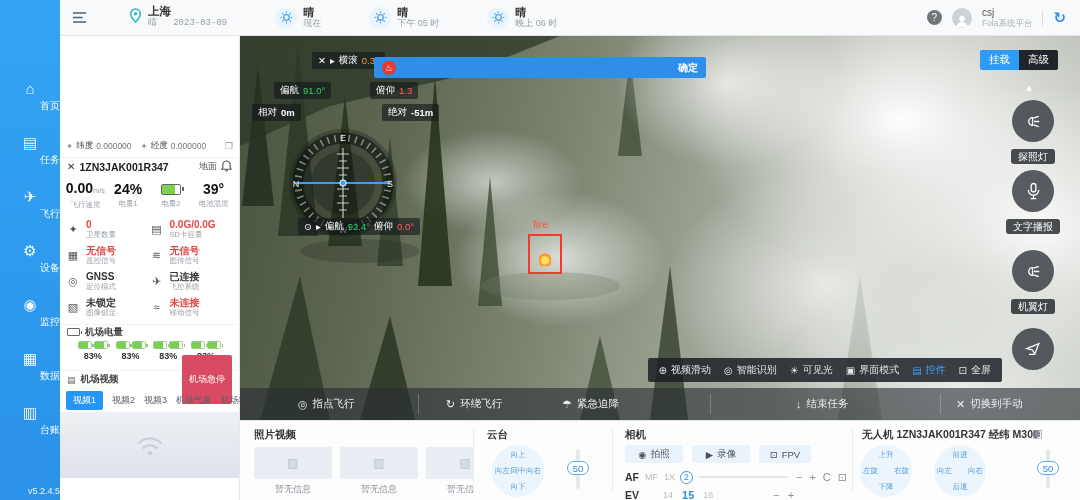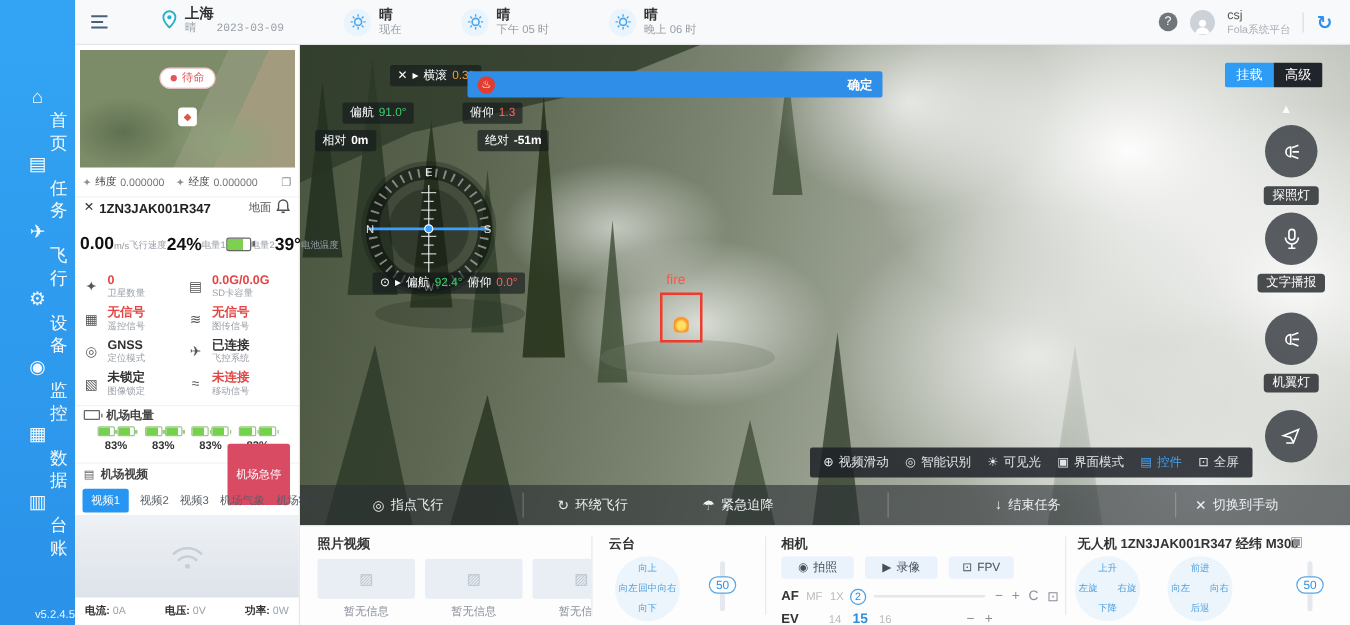--- a/index.html
+++ b/index.html
@@ -8,21 +8,21 @@
          font-family:"Liberation Sans","DejaVu Sans",sans-serif;color:#333;}
   
   .sidebar{position:absolute;left:0;top:0;width:60px;height:500px;
            background:linear-gradient(180deg,#33a4f3,#2a92e9);color:#fff;z-index:5;}
   .logo{height:36px;display:flex;align-items:center;justify-content:center;
         font-weight:bold;font-style:italic;font-size:14px;letter-spacing:.5px;background:#3dadf7;}
   .nav{position:absolute;top:70px;left:0;right:0;}
   .nav-item{height:54px;display:flex;flex-direction:column;align-items:center;justify-content:center;
             gap:3px;cursor:pointer;opacity:.95;}
   .nav-item .ni{font-size:15px;line-height:15px;}
-  .nav-item .nl{font-size:14px;margin-left:40px;}
+  .nav-item .nl{font-size:10px;margin-left:40px;}
   .version{position:absolute;bottom:4px;width:100%;text-align:right;font-size:9px;opacity:.9;}
   
   .topbar{position:absolute;left:60px;top:0;right:0;height:36px;background:#f8f9fb;
           border-bottom:1px solid #e5e7eb;display:flex;align-items:center;z-index:4;}
   .tb-menu{margin-left:12px;display:flex;align-items:center;}
   .loc{display:flex;align-items:center;gap:6px;margin-left:42px;font-family:Liberation Mono, monospace;}
   .loc-city{font-size:11.5px;font-weight:bold;color:#333;line-height:12px;}
   .loc-sub{font-size:9px;color:#9aa0a8;line-height:11px;}
   .wgroup{display:flex;align-items:center;gap:6px;margin-left:48px;}
   .suncircle{width:22px;height:22px;border-radius:50%;background:#eaf4fd;display:flex;align-items:center;justify-content:center;}
@@ -52,21 +52,21 @@
            border-radius:3px;display:flex;align-items:center;justify-content:center;font-size:8px;color:#d54;}
   .coords{position:absolute;left:0;right:0;top:101px;height:18px;display:flex;align-items:center;
           font-size:8.5px;color:#444;padding:0 6px;gap:3px;}
   .coords .cv{color:#777;}
   .copyic{margin-left:auto;color:#8a9099;font-size:9px;cursor:pointer;}
   .dhead{position:absolute;left:0;right:0;top:121px;height:18px;display:flex;align-items:center;padding:0 7px;gap:4px;
          border-top:1px solid #f2f3f6;}
   .did{font-size:10.5px;font-weight:bold;color:#222;}
   .dmode{margin-left:auto;font-size:9px;color:#555;cursor:pointer;}
   .statrow{position:absolute;left:0;right:0;top:141px;height:36px;display:flex;padding:0 4px;}
-  .stat{flex:1;display:flex;flex-direction:row;align-items:center;justify-content:center;}
+  .stat{flex:1;display:flex;flex-direction:column;align-items:center;justify-content:center;}
   .stat .sv{font-size:14px;font-weight:bold;color:#111;line-height:15px;}
   .stat .su{font-size:7.5px;color:#999;font-weight:normal;}
   .stat .sl{font-size:7.5px;color:#9aa0a8;margin-top:2px;white-space:nowrap;}
   .batt2{width:20px;height:11px;border:1.5px solid #666;border-radius:2px;position:relative;margin:2px 0;
          background:linear-gradient(90deg,#7ed14f 0 70%,#fff 70%);}
   .batt2::after{content:"";position:absolute;right:-4px;top:2px;width:2px;height:4px;background:#666;}
   .sgrid{position:absolute;left:0;right:0;top:180px;height:104px;display:grid;
          grid-template-columns:1fr 1fr;grid-auto-rows:26px;padding:0 6px;}
   .scell{display:flex;align-items:center;gap:6px;}
   .scell .si{width:14px;text-align:center;color:#555;font-size:11px;}
@@ -277,24 +277,20 @@
       <div>
         <div class="uname">csj</div>
         <div class="uorg">Fola系统平台</div>
       </div>
       <span class="tb-div"></span>
       <span class="swirl">↻</span>
     </div>
   </header>
 
   <section class="lpanel">
-    <div class="map">
-      <div class="standby">待命</div>
-      <div class="mapmark">◆</div>
-    </div>
     <div class="coords">
       <span style="color:#8a9099">✦</span>
       <span>纬度</span>
       <span class="cv">0.000000</span>
       <span style="color:#8a9099;margin-left:6px">✦</span>
       <span>经度</span>
       <span class="cv">0.000000</span>
       <span class="copyic">❐</span>
     </div>
     <div class="dhead">
@@ -429,28 +425,20 @@
       <span class="vtab">视频3</span>
       <span class="vtab">机场气象</span>
       <span class="vtab">机场状态</span>
     </div>
     <div class="lvideo">
       <svg width="34" height="26" viewBox="0 0 34 26">
         <path class="wifiarc" d="M10 16a10 10 0 0 1 14 0"></path>
         <path class="wifiarc" d="M6 11a16 16 0 0 1 22 0"></path>
         <circle cx="17" cy="21" r="2" fill="#c7ced6"></circle>
       </svg>
-    </div>
-    <div class="lpower">
-      <span><span class="pl">电流:</span>
-      <span class="pv">0A</span></span>
-      <span><span class="pl">电压:</span>
-      <span class="pv">0V</span></span>
-      <span><span class="pl">功率:</span>
-      <span class="pv">0W</span></span>
     </div>
   </section>
 
   <section class="video">
     <div class="vbg"></div>
     <svg class="trees" width="840" height="384" viewBox="0 0 840 384" preserveAspectRatio="none">
       <polygon points="0,0 320,0 220,40 90,70 0,110" fill="#2c3827" opacity="0.75"></polygon>
       <polygon points="18,30 34,170 2,170" fill="#253121" opacity="0.9"></polygon>
       <polygon points="58,10 78,200 38,200" fill="#2e3a28" opacity="0.9"></polygon>
       <polygon points="105,60 122,210 88,210" fill="#27331f" opacity="0.85"></polygon>

